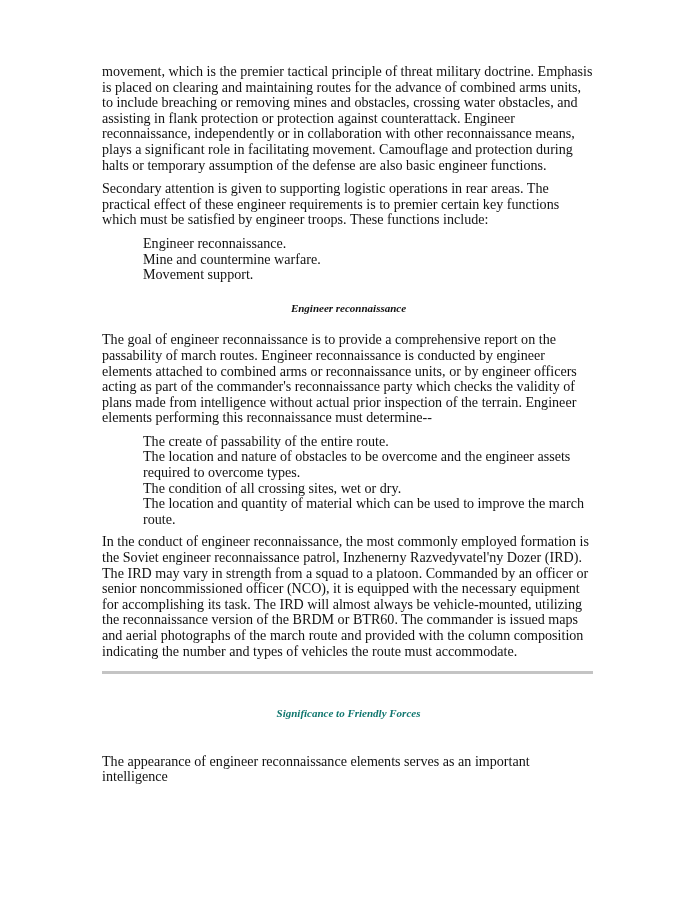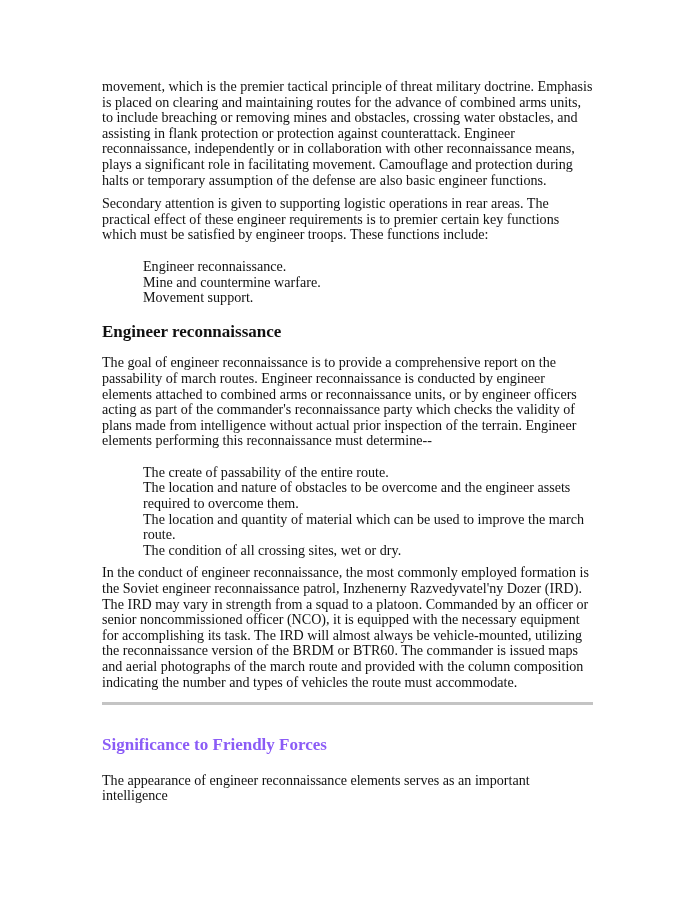--- a/index.html
+++ b/index.html
@@ -11,47 +11,48 @@
       width: 695px;
       height: 899px;
       position: relative;
       overflow: hidden;
       font-family: "Liberation Serif", "DejaVu Serif", serif;
       color: #111111;
     }
     .page {
       position: absolute;
       left: 102px;
-      top: 79px;
+      top: 64px;
       width: 493px;
       font-size: 14.1px;
       line-height: 15.6px;
     }
     p {
       margin: 0 0 8px 0;
     }
     .list {
-      margin: 16px 0 7px 0;
+      margin: 0 0 7px 0;
       padding: 0 0 0 41px;
       list-style: none;
     }
     .list li {
       margin: 0;
       padding: 0;
     }
     h3 {
-      font-size: 17px;
+      font-size: 11px;
       font-weight: bold;
-      text-align: left;
+      text-align: center;
       margin: 18px 0 16px 0;
       line-height: 15.6px;
+      font-style: italic;
     }
     h3.green {
-      color: #8b5cf6;
-      margin: 32px 0 20px 0;
+      color: #0f766e;
+      margin: 32px 0 32px 0;
     }
     hr.rule {
       border: none;
       height: 3px;
       background: #c4c4c4;
       margin: 12px 0 0 0;
       width: 491px;
     }
   </style>
 </head>
@@ -68,23 +69,23 @@
     <li>Mine and countermine warfare.</li>
     <li>Movement support.</li>
   </ul>
 
   <h3>Engineer reconnaissance</h3>
 
   <p>The goal of engineer reconnaissance is to provide a comprehensive report on the passability of march routes. Engineer reconnaissance is conducted by engineer elements attached to combined arms or reconnaissance units, or by engineer officers acting as part of the commander's reconnaissance party which checks the validity of plans made from intelligence without actual prior inspection of the terrain. Engineer elements performing this reconnaissance must determine--</p>
 
   <ul class="list">
     <li>The create of passability of the entire route.</li>
-    <li>The location and nature of obstacles to be overcome and the engineer assets required to overcome them.</li>
+    <li>The location and nature of obstacles to be overcome and the engineer assets required to overcome types.</li>
+    <li>The condition of all crossing sites, wet or dry.</li>
     <li>The location and quantity of material which can be used to improve the march route.</li>
-    <li>The condition of all crossing sites, wet or dry.</li>
   </ul>
 
   <p style="margin-bottom:0;">In the conduct of engineer reconnaissance, the most commonly employed formation is the Soviet engineer reconnaissance patrol, Inzhenerny Razvedyvatel'ny Dozer (IRD). The IRD may vary in strength from a squad to a platoon. Commanded by an officer or senior noncommissioned officer (NCO), it is equipped with the necessary equipment for accomplishing its task. The IRD will almost always be vehicle-mounted, utilizing the reconnaissance version of the BRDM or BTR60. The commander is issued maps and aerial photographs of the march route and provided with the column composition indicating the number and types of vehicles the route must accommodate.</p>
 
   <hr class="rule">
 
   <h3 class="green">Significance to Friendly Forces</h3>
 
   <p>The appearance of engineer reconnaissance elements serves as an important intelligence</p>
 

